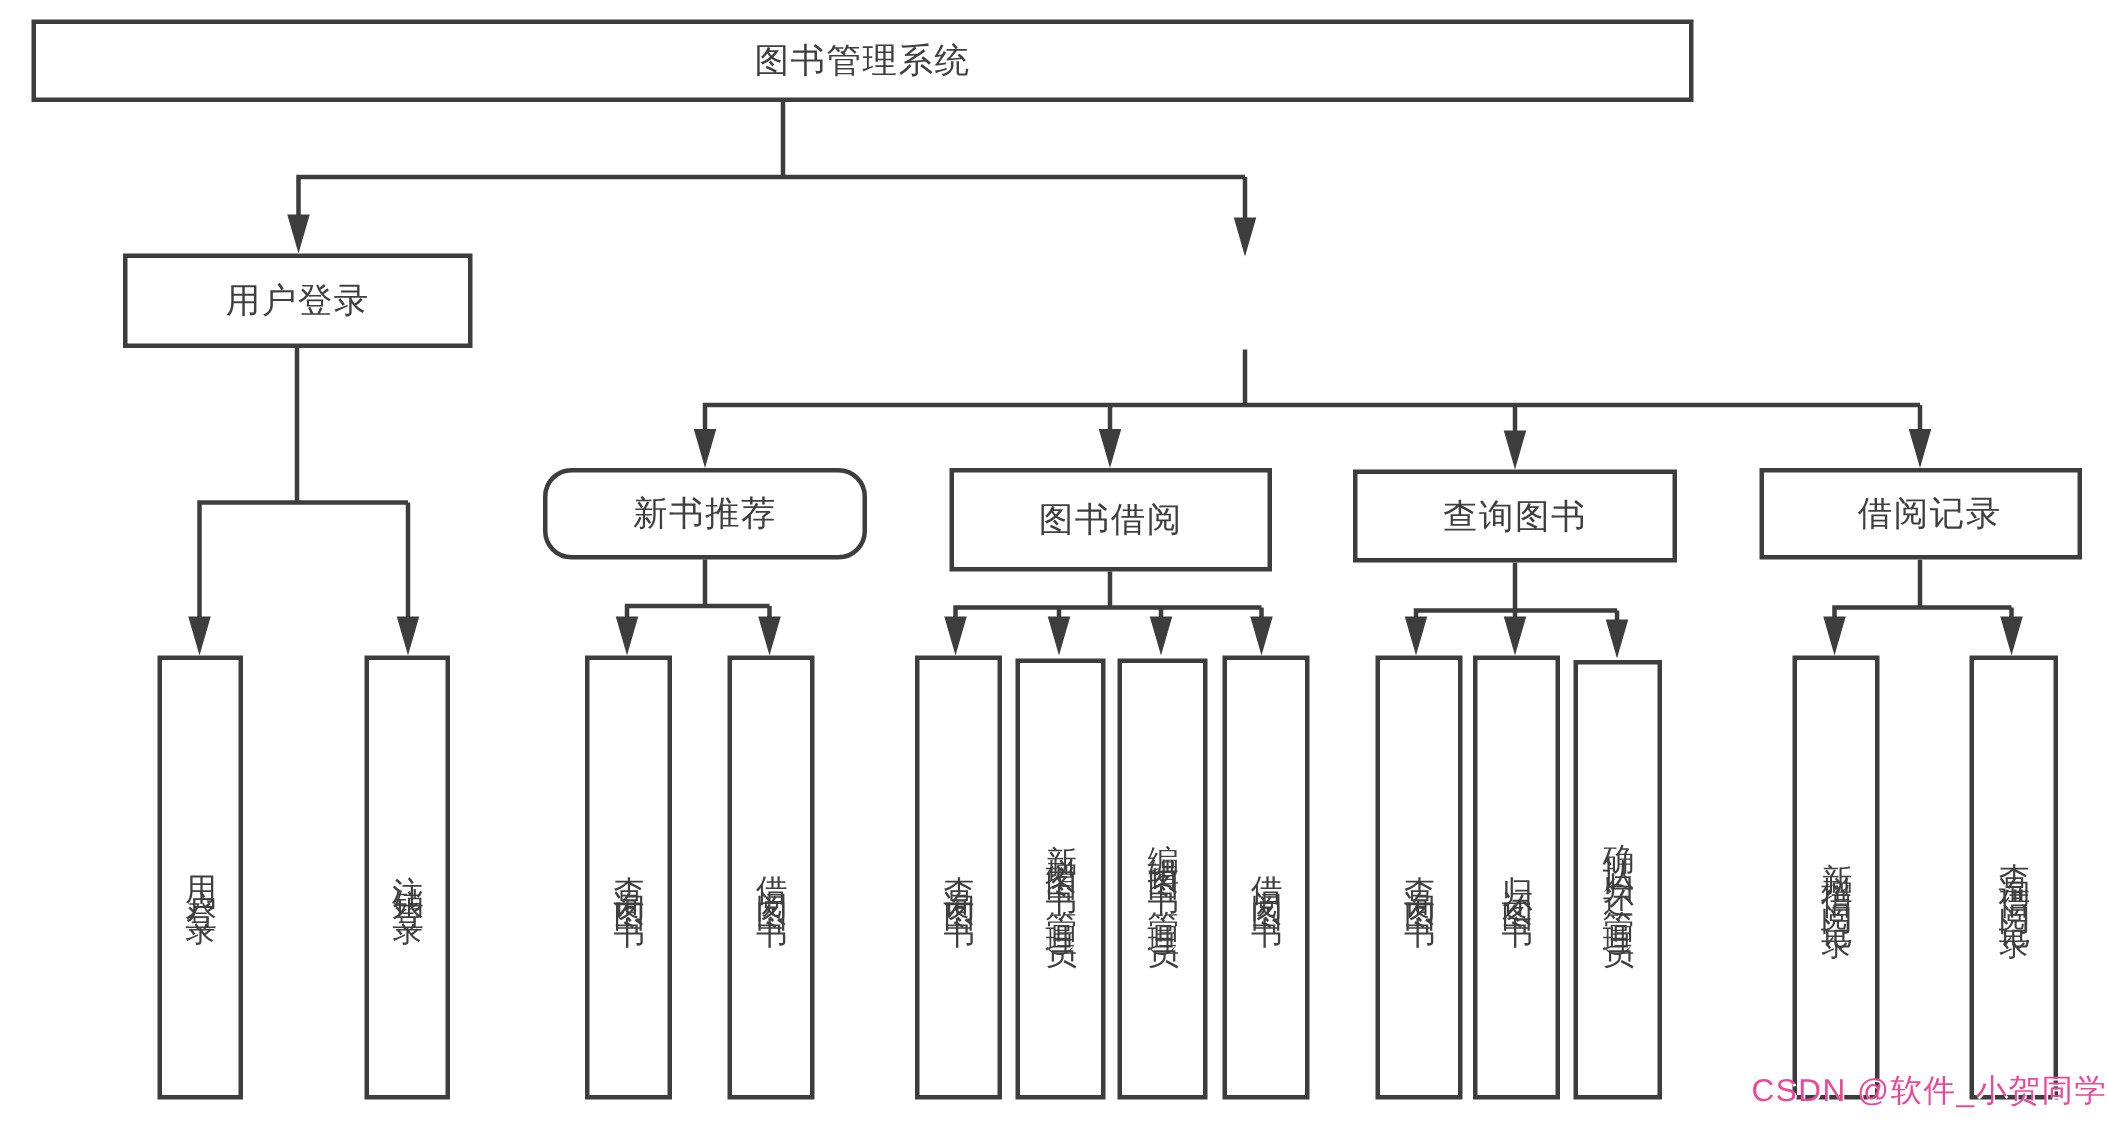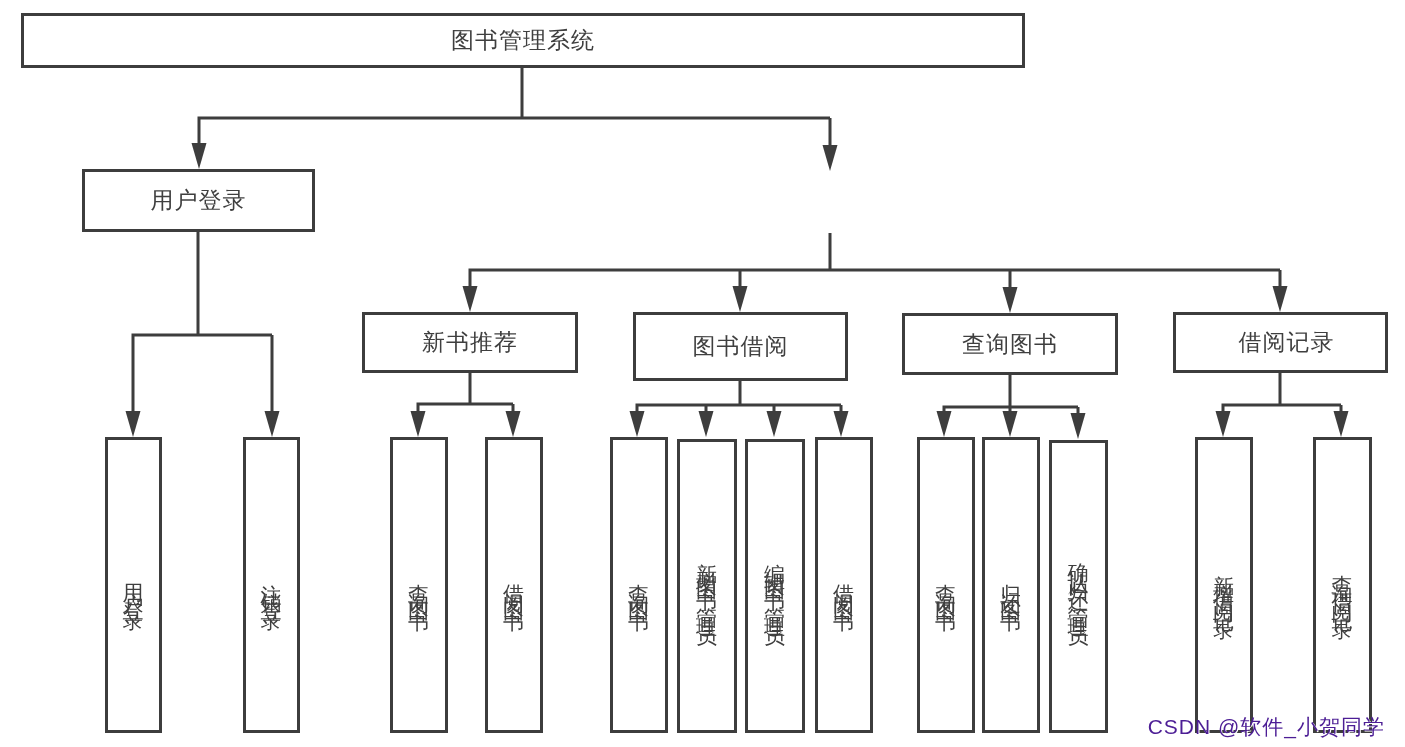--- a/index.html
+++ b/index.html
@@ -30,25 +30,25 @@
   .node.v { font-size: 21px; }
   .node.v .vtext {
     writing-mode: vertical-rl;
     text-orientation: mixed;
     letter-spacing: 9px;
     line-height: 1;
     white-space: nowrap;
   }
   .watermark {
     position: absolute;
-    right: 20px;
+    right: 0;
     bottom: 6px;
     font-size: 21px;
     letter-spacing: 1px;
-    color: #4c1d95;
+    color: #ec4899;
     text-shadow: 1px 1px 0 #ffffff;
     white-space: nowrap;
     z-index: 5;
   }
 </style>
 </head>
 <body>
 
 <div class="canvas">
 
@@ -85,29 +85,29 @@
       <polygon points="766.5,411 781.5,411 774,437"></polygon>
       <polygon points="833.5,411 848.5,411 841,437"></polygon>
       <polygon points="936.5,411 951.5,411 944,437"></polygon>
       <polygon points="1002.5,411 1017.5,411 1010,437"></polygon>
       <polygon points="1070.5,413 1085.5,413 1078,439"></polygon>
       <polygon points="1215.5,411 1230.5,411 1223,437"></polygon>
       <polygon points="1333.5,411 1348.5,411 1341,437"></polygon>
     </g>
   </svg>
 
-  <div class="node h" style="left:21px; top:13px; width:1004px; height:55px;">
+  <div class="node h" style="left:21px; top:13px; width:1108px; height:55px;">
     <span>图书管理系统</span>
   </div>
 
   <div class="node h" style="left:82px; top:169px; width:233px; height:63px;">
     <span>用户登录</span>
   </div>
 
-  <div class="node h" style="left:362px; top:312px; width:216px; height:61px;">
+  <div class="node h" style="left:362px; top:312px; width:216px; height:61px;border-radius:19px;">
     <span>新书推荐</span>
   </div>
   <div class="node h" style="left:633px; top:312px; width:215px; height:69px;">
     <span>图书借阅</span>
   </div>
   <div class="node h" style="left:902px; top:313px; width:216px; height:62px;">
     <span>查询图书</span>
   </div>
   <div class="node h" style="left:1173px; top:312px; width:215px; height:61px;padding-left:12px;">
     <span>借阅记录</span>

